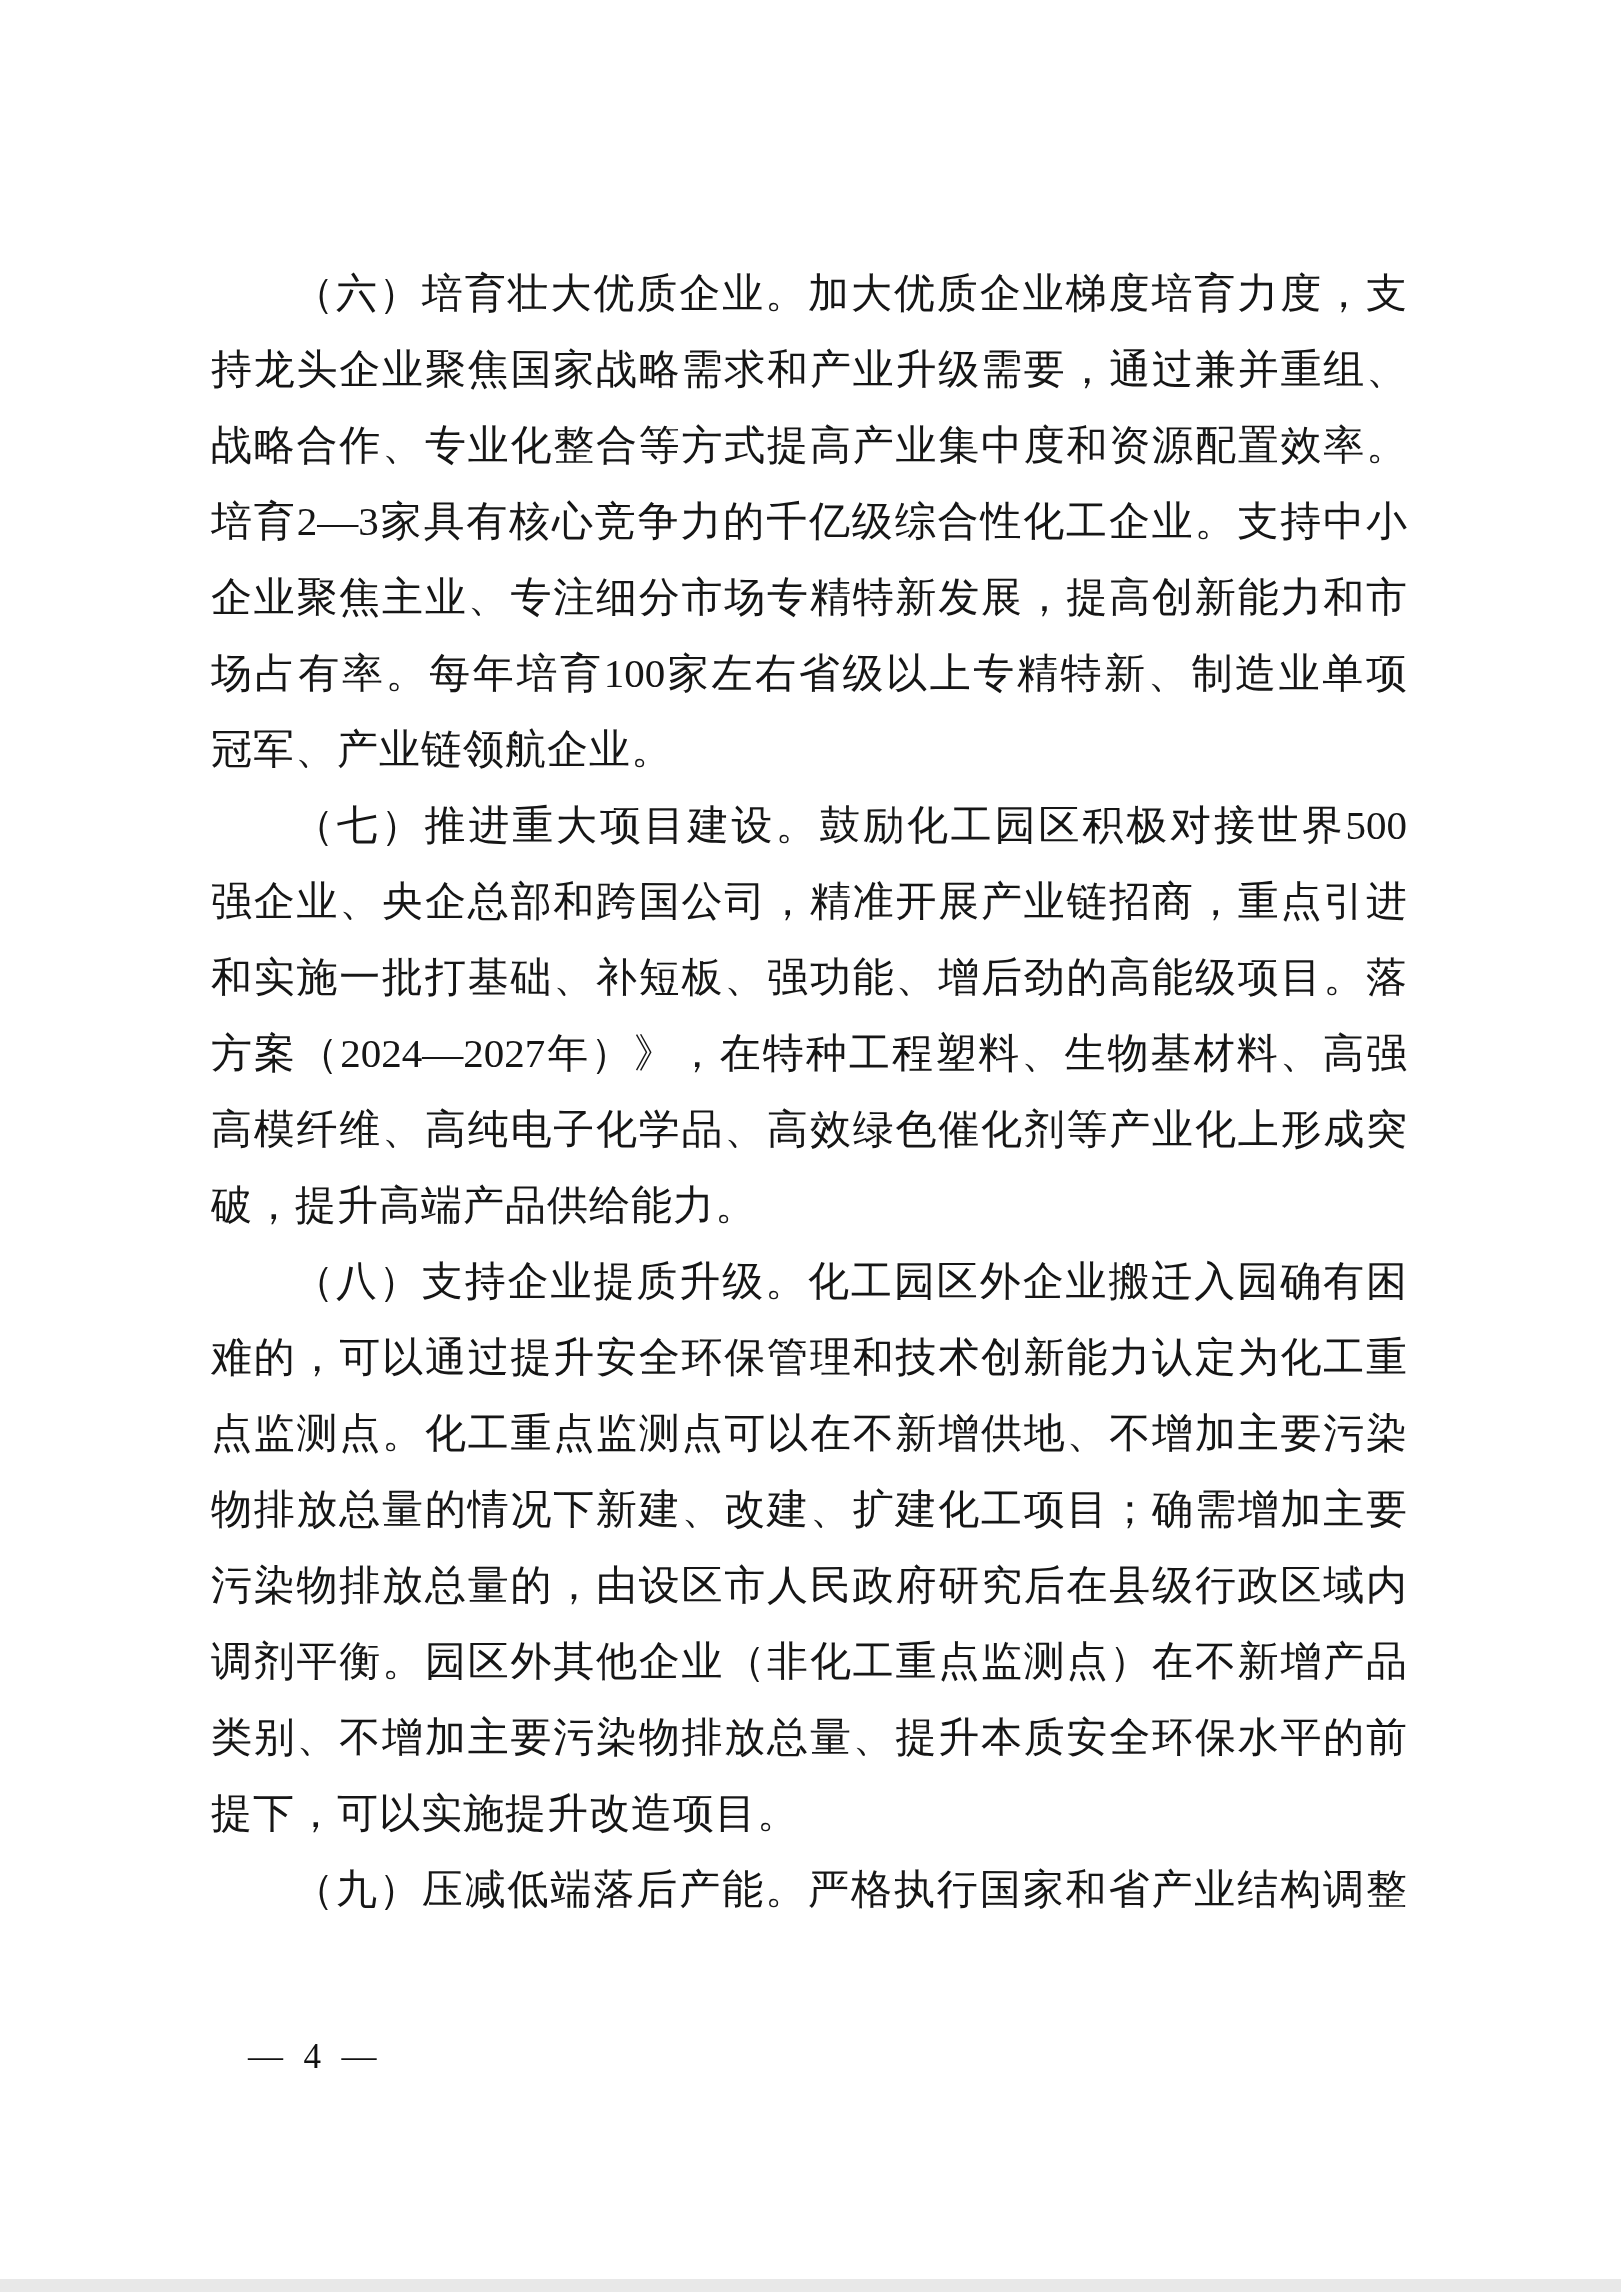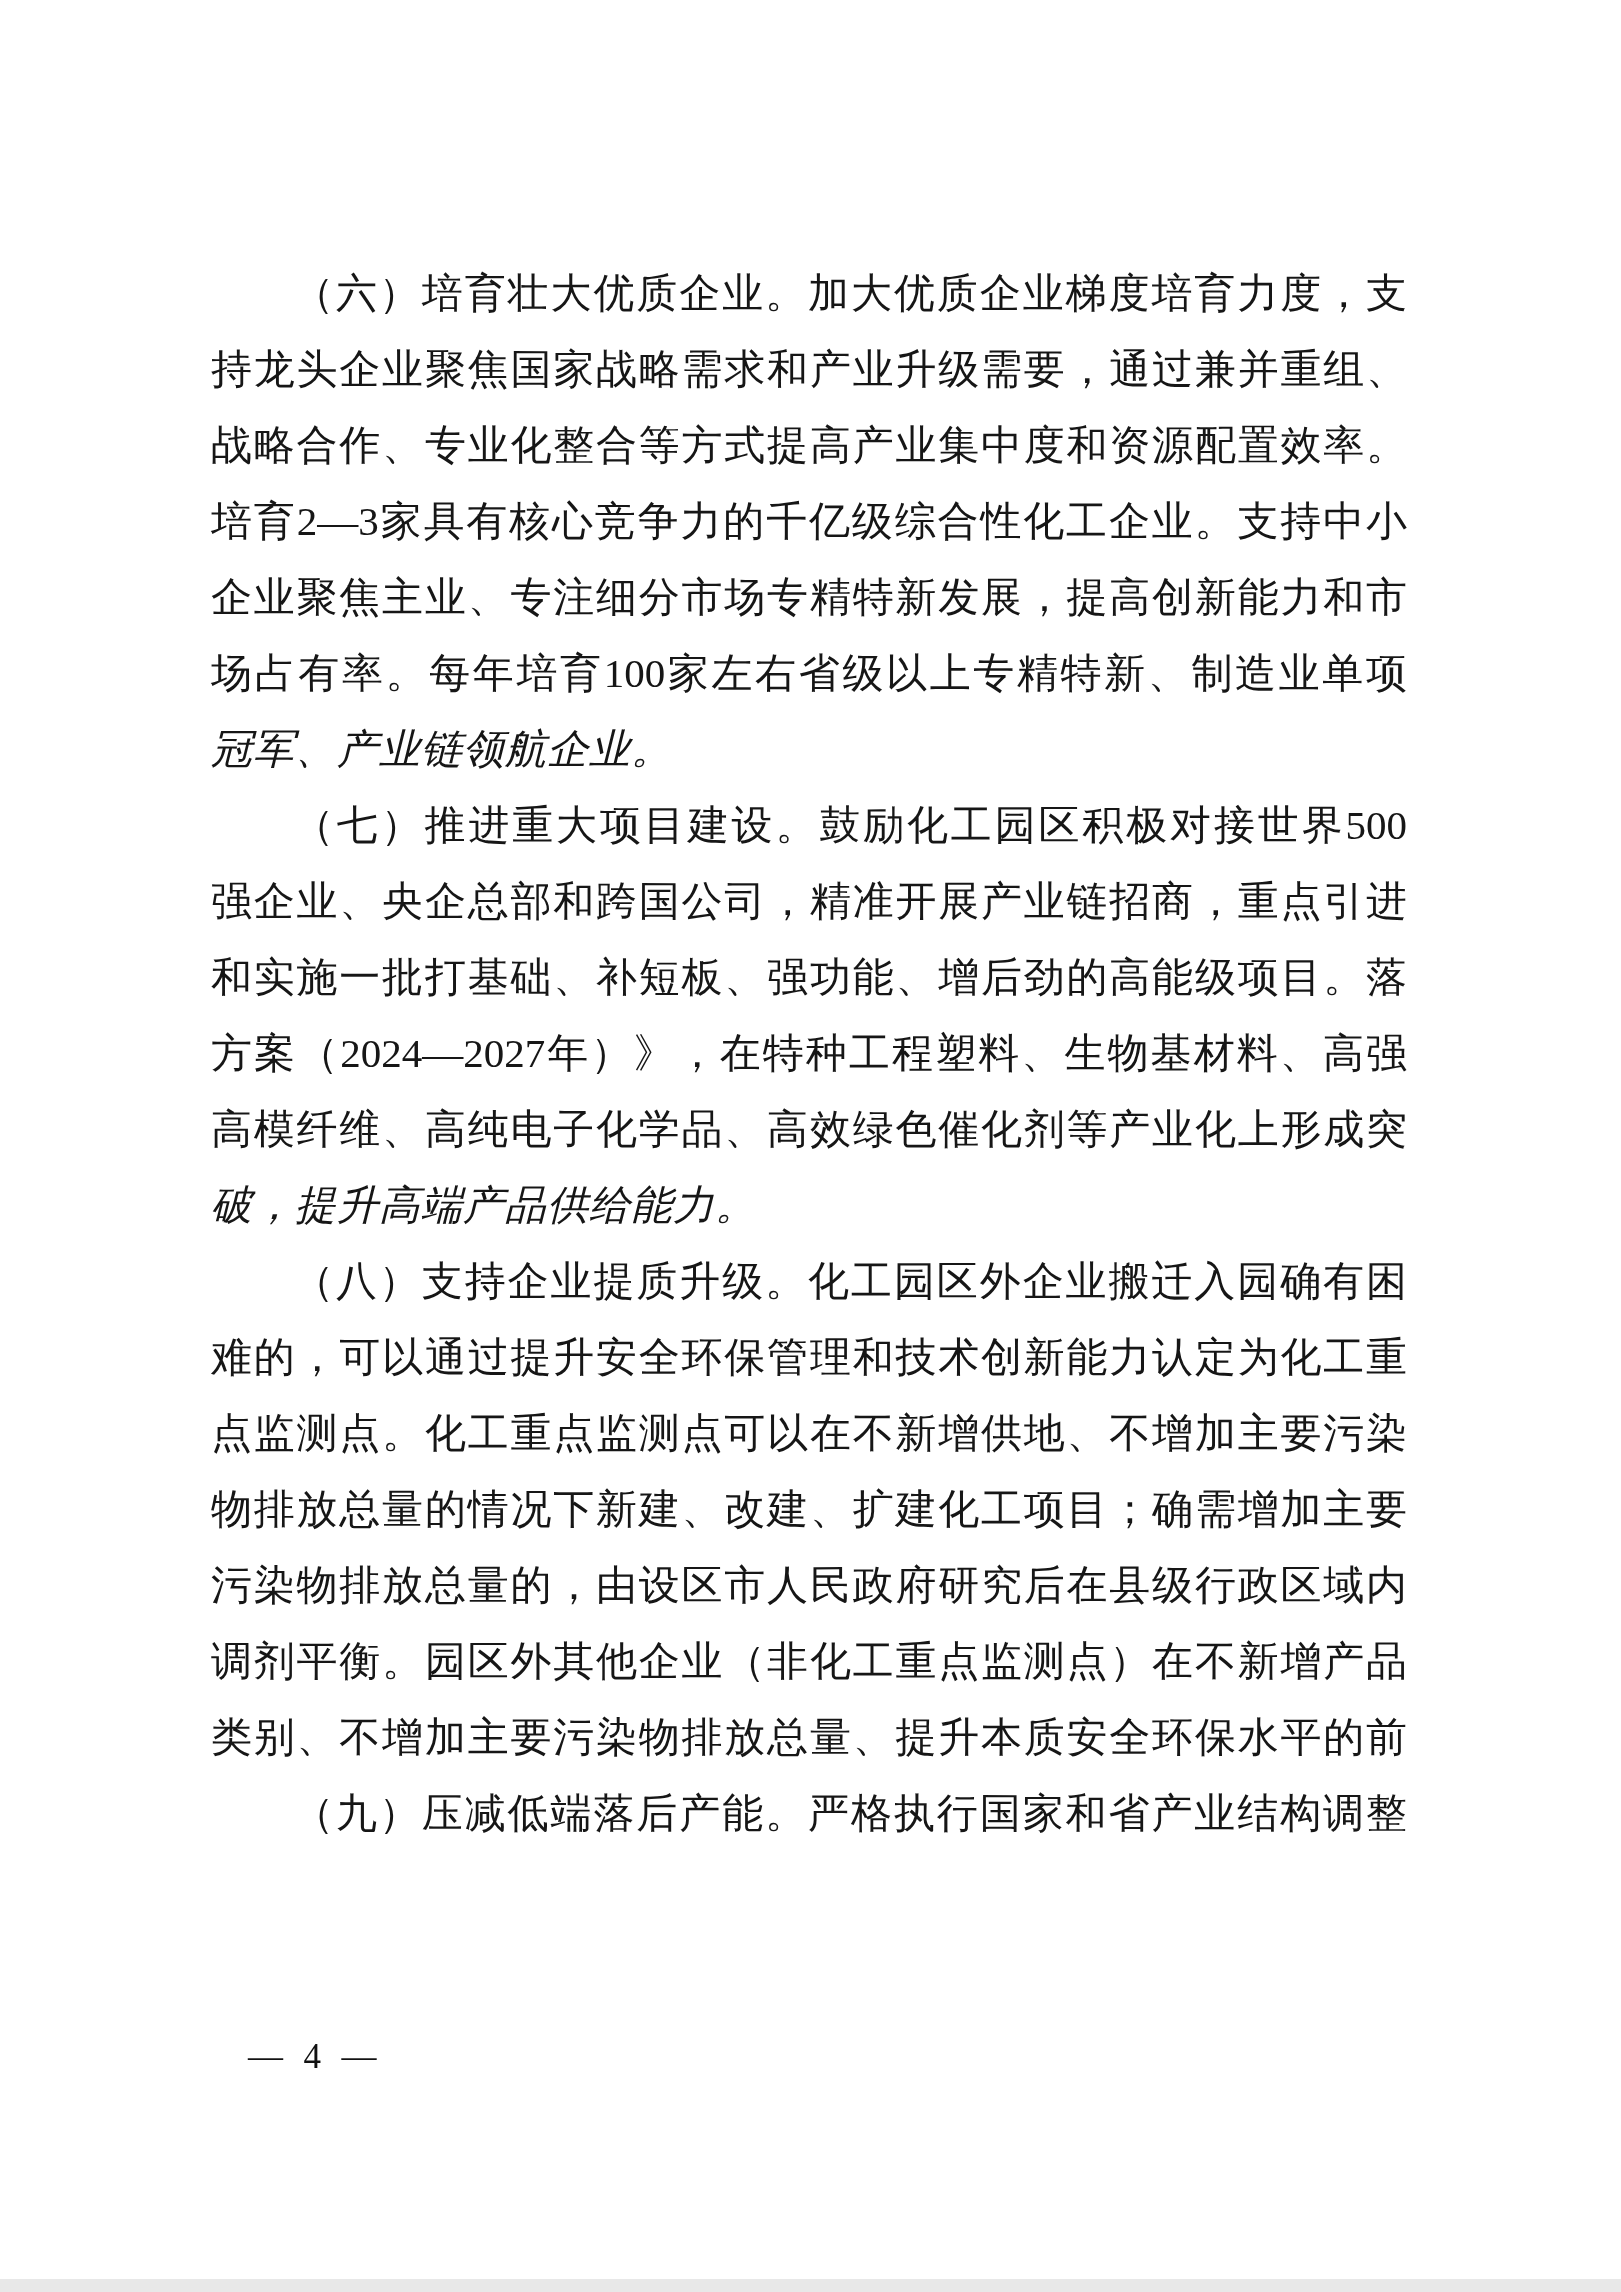--- a/index.html
+++ b/index.html
@@ -38,21 +38,20 @@
     white-space: normal;
     text-align: justify;
     text-align-last: justify;
     text-justify: inter-character;
     letter-spacing: 0;
   }
   
   .line.end {
     text-align: right;
     text-align-last: left;
-    font-style: italic;
   }
   
   .line.indent {
     text-indent: 2em;
   }
   .page-footer {
     position: absolute;
     left: 248px;
     top: 2037px;
     font-size: 35px;
@@ -79,19 +78,20 @@
     <p class="line j">方案（2024—2027年）》，在特种工程塑料、生物基材料、高强</p>
     <p class="line j">高模纤维、高纯电子化学品、高效绿色催化剂等产业化上形成突</p>
     <p class="line end">破，提升高端产品供给能力。</p>
     <p class="line j indent">（八）支持企业提质升级。化工园区外企业搬迁入园确有困</p>
     <p class="line j">难的，可以通过提升安全环保管理和技术创新能力认定为化工重</p>
     <p class="line j">点监测点。化工重点监测点可以在不新增供地、不增加主要污染</p>
     <p class="line j">物排放总量的情况下新建、改建、扩建化工项目；确需增加主要</p>
     <p class="line j">污染物排放总量的，由设区市人民政府研究后在县级行政区域内</p>
     <p class="line j">调剂平衡。园区外其他企业（非化工重点监测点）在不新增产品</p>
     <p class="line j">类别、不增加主要污染物排放总量、提升本质安全环保水平的前</p>
+    <p class="line end">提下，可以实施提升改造项目。</p>
     <p class="line j indent">（九）压减低端落后产能。严格执行国家和省产业结构调整</p>
   </div>
 
   <div class="page-footer">— 4 —</div>
 
 </div>
 
 
 </body></html>

